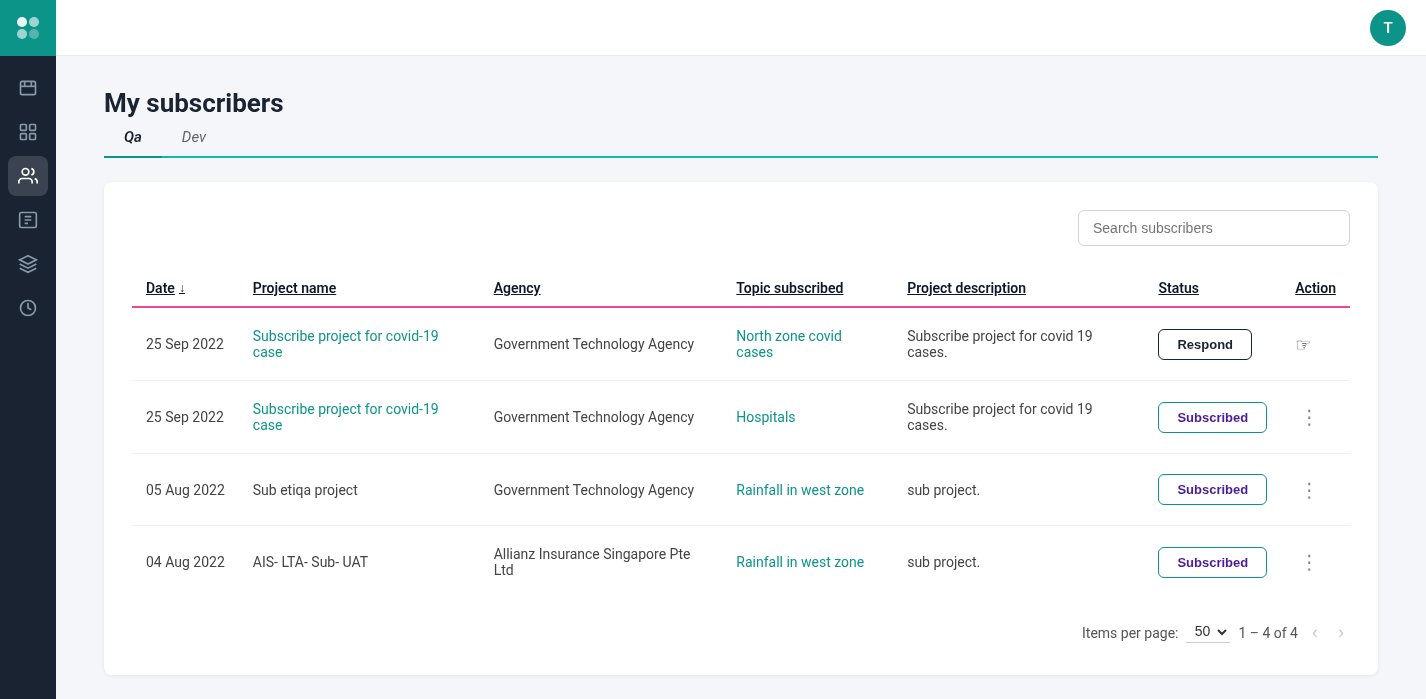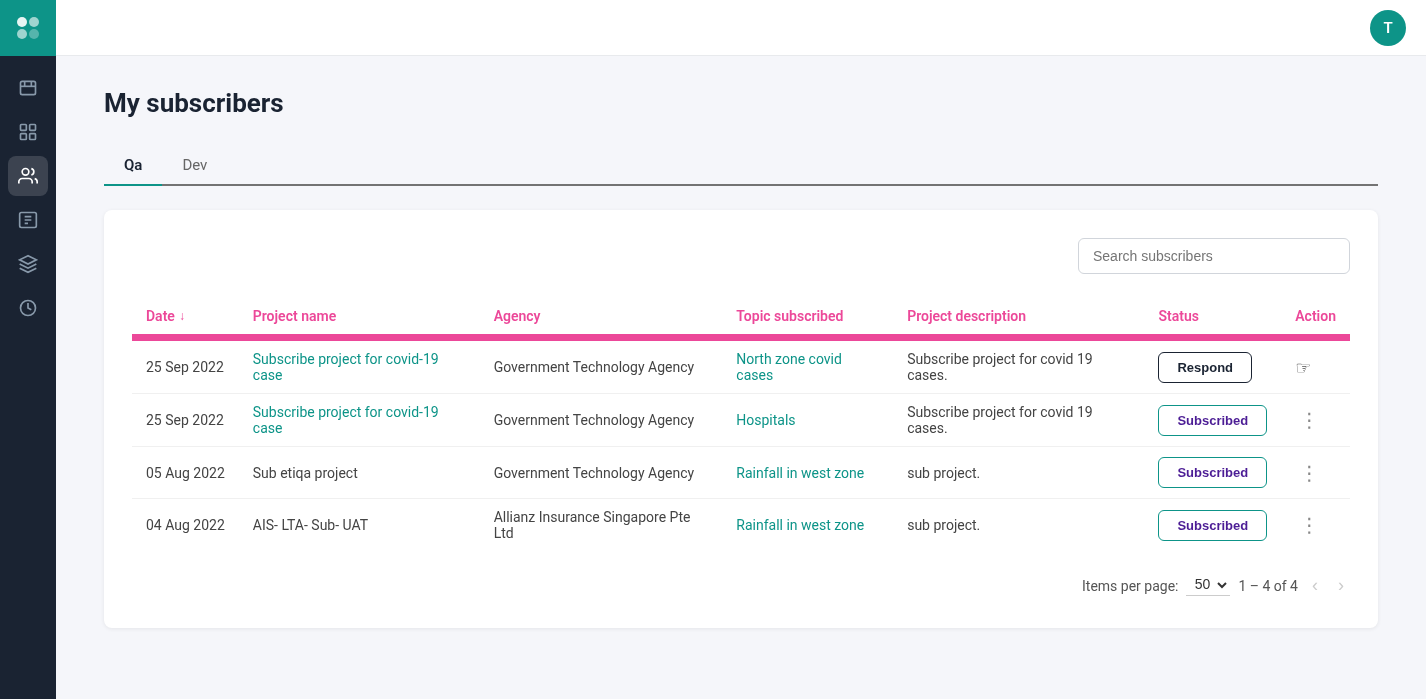--- a/index.html
+++ b/index.html
@@ -77,28 +77,28 @@
     }
     .content {
       flex: 1;
       overflow-y: auto;
       padding: 32px 48px;
     }
     .page-title {
       font-size: 26px;
       font-weight: 700;
       color: #1a2332;
-      margin-bottom: 28px;
     }
 
     
     .tabs {
       display: flex;
-      border-bottom: 2px solid #737373;
+      border-bottom: 2px solid #14b8a6;
       margin-bottom: 24px;
+      font-style: italic;
     }
     .tab {
       padding: 10px 20px;
       cursor: pointer;
       font-size: 15px;
       color: #666;
       position: relative;
       border-bottom: 2px solid transparent;
       margin-bottom: -2px;
     }
@@ -137,25 +137,26 @@
       outline: none;
     }
 
     
     .table { width: 100%; border-collapse: collapse; }
     .table th {
       text-align: left;
       padding: 10px 14px;
       font-size: 14px;
       font-weight: 600;
-      color: #ec4899;
-      border-bottom: 7px solid #ec4899;
+      color: #0f172a;
+      border-bottom: 2px solid #ec4899;
+      text-decoration: underline;
     }
     .table td {
-      padding: 10px 14px;
+      padding: 20px 14px;
       font-size: 14px;
       color: #444;
       border-bottom: 1px solid #f0f0f0;
       vertical-align: middle;
     }
     .table tr:last-child td { border-bottom: none; }
     .link-text { color: #0d9488; cursor: pointer; }
     .date-col { color: #555; white-space: nowrap; }
 
     

